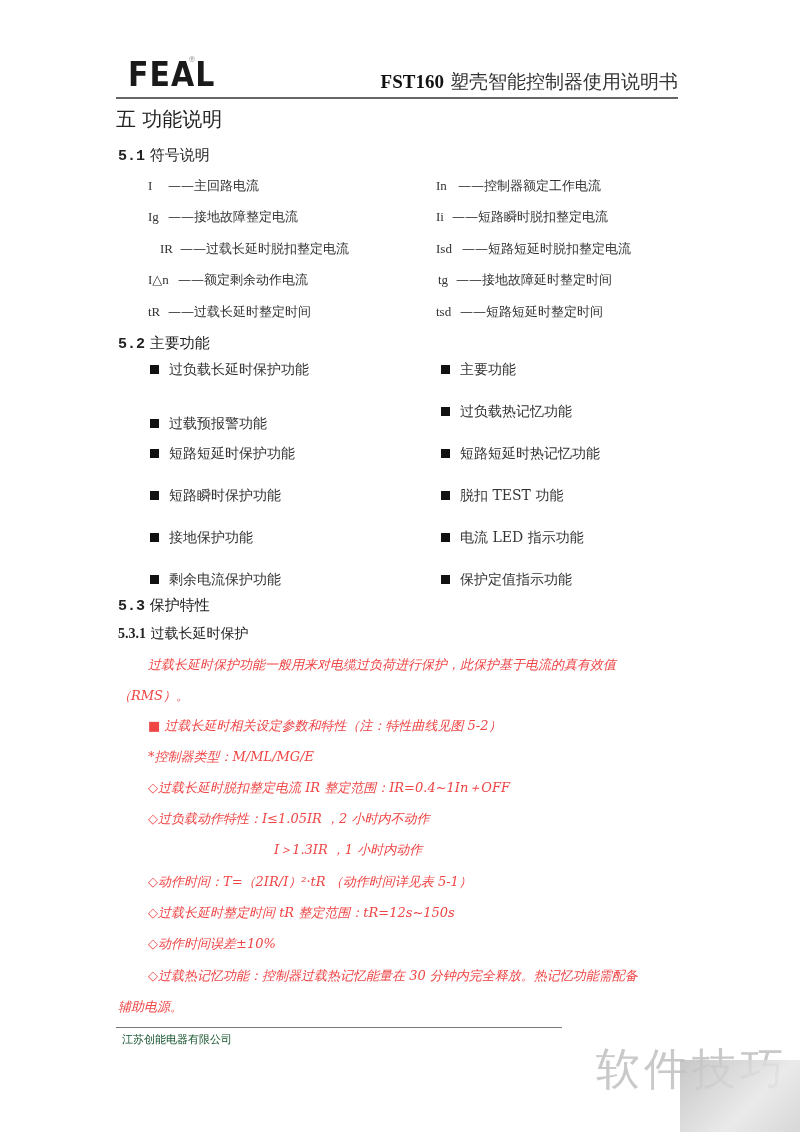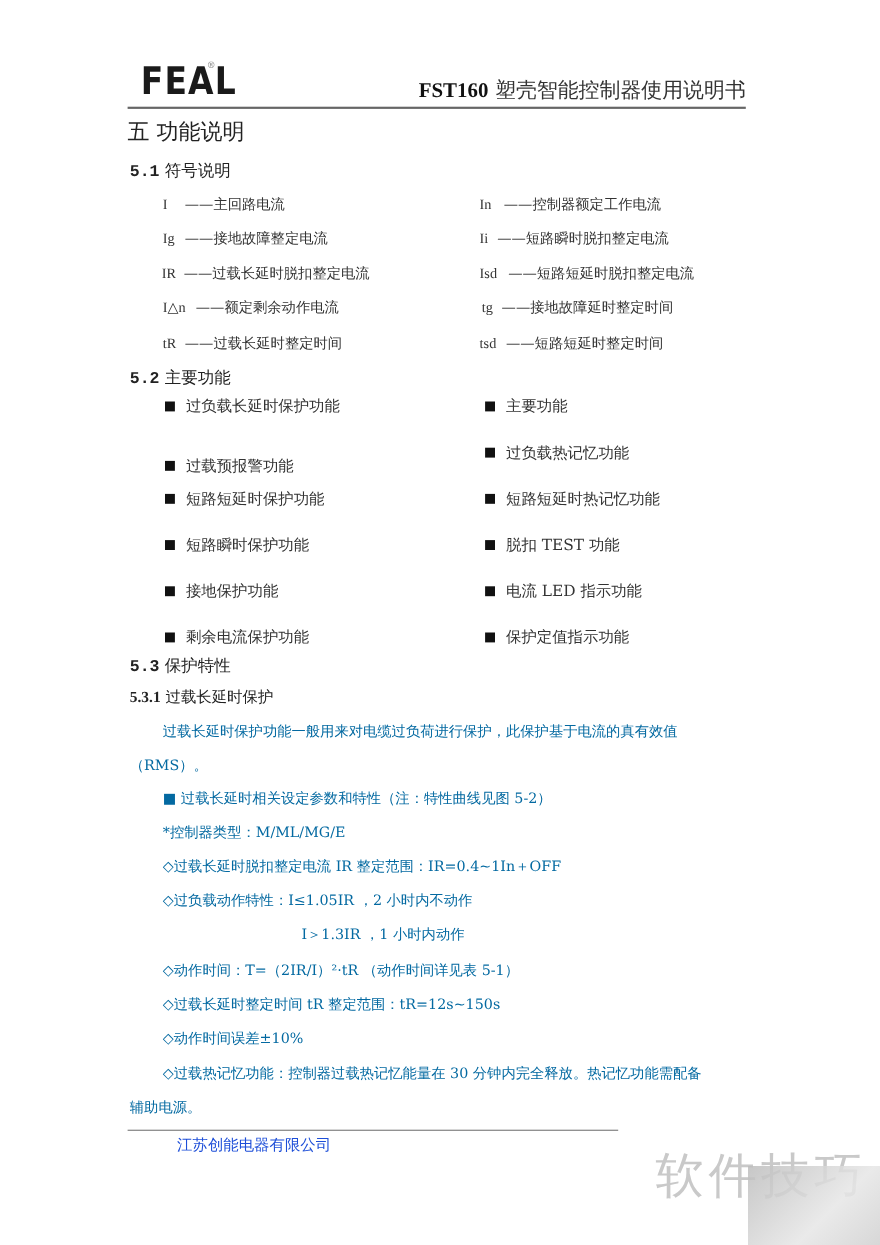--- a/index.html
+++ b/index.html
@@ -15,43 +15,43 @@
   .header-rule { left:116px; top:97px; width:562px; height:2px; background:#666; }
   .h1 { left:116px; top:106px; font-size:20px; color:#222; }
   .h2 { left:118px; font-size:15px; color:#222; }
   .h2 b { font-family:Liberation Mono, monospace; font-weight:bold; }
   .h3 { left:118px; font-size:14px; color:#222; }
   .h3 b { font-family:"Liberation Serif",serif; font-weight:bold; }
   .sym { font-size:13px; color:#333; }
   .sym .code { font-family:"Liberation Serif",serif; display:inline-block; }
   .feat { font-size:14px; color:#333; }
   .feat .sq { display:inline-block; width:9px; height:9px; background:#111; margin-right:10px; vertical-align:0px; }
-  .para { font-size:13px; color:#0369a1; }
+  .para { font-size:13px; color:#ef4444;font-style:italic; }
   .footer-rule { left:116px; top:1027px; width:446px; height:1px; background:#777; }
-  .footer { left:122px; top:1032px; font-size:14px; color:#1d4ed8;margin-left:39px; }
+  .footer { left:122px; top:1032px; font-size:11px; color:#14532d; }
   .watermark { left:568px; top:1040px; font-size:44px; color:#c9c9c9;
                font-family:"DejaVu Sans","Liberation Sans",sans-serif; letter-spacing:4px;margin-left:28px; }
   .wm-blur { left:680px; top:1060px; width:120px; height:72px;
              background:linear-gradient(135deg,#bdbdbd,#e6e6e6 60%,#d0d0d0); opacity:0.85; }
 </style>
 </head>
 <body>
 
 <div class="abs logo">FEAL</div>
 <div class="abs logo-reg">®</div>
 <div class="abs header-title"><b>FST160</b> <span>塑壳智能控制器使用说明书</span></div>
 <div class="abs header-rule"></div>
 
 <div class="abs h1">五 功能说明</div>
 
 <div class="abs h2" style="top:146px"><b>5.1</b> <span>符号说明</span></div>
 
 <div class="abs sym" style="left:148px; top:177px"><span class="code" style="width:20px">I</span><span>——主回路电流</span></div>
 <div class="abs sym" style="left:148px; top:208px"><span class="code" style="width:20px">Ig</span><span>——接地故障整定电流</span></div>
-<div class="abs sym" style="left:147px; top:240px"><span class="code" style="width:20px">IR</span><span>——过载长延时脱扣整定电流</span></div>
+<div class="abs sym" style="left:160px; top:240px"><span class="code" style="width:20px">IR</span><span>——过载长延时脱扣整定电流</span></div>
 <div class="abs sym" style="left:148px; top:271px"><span class="code" style="width:30px">I△n</span><span>——额定剩余动作电流</span></div>
 <div class="abs sym" style="left:148px; top:303px"><span class="code" style="width:20px">tR</span><span>——过载长延时整定时间</span></div>
 
 <div class="abs sym" style="left:436px; top:177px"><span class="code" style="width:22px">In</span><span>——控制器额定工作电流</span></div>
 <div class="abs sym" style="left:436px; top:208px"><span class="code" style="width:16px">Ii</span><span>——短路瞬时脱扣整定电流</span></div>
 <div class="abs sym" style="left:436px; top:240px"><span class="code" style="width:26px">Isd</span><span>——短路短延时脱扣整定电流</span></div>
 <div class="abs sym" style="left:438px; top:271px"><span class="code" style="width:18px">tg</span><span>——接地故障延时整定时间</span></div>
 <div class="abs sym" style="left:436px; top:303px"><span class="code" style="width:24px">tsd</span><span>——短路短延时整定时间</span></div>
 
 <div class="abs h2" style="top:334px"><b>5.2</b> <span>主要功能</span></div>

